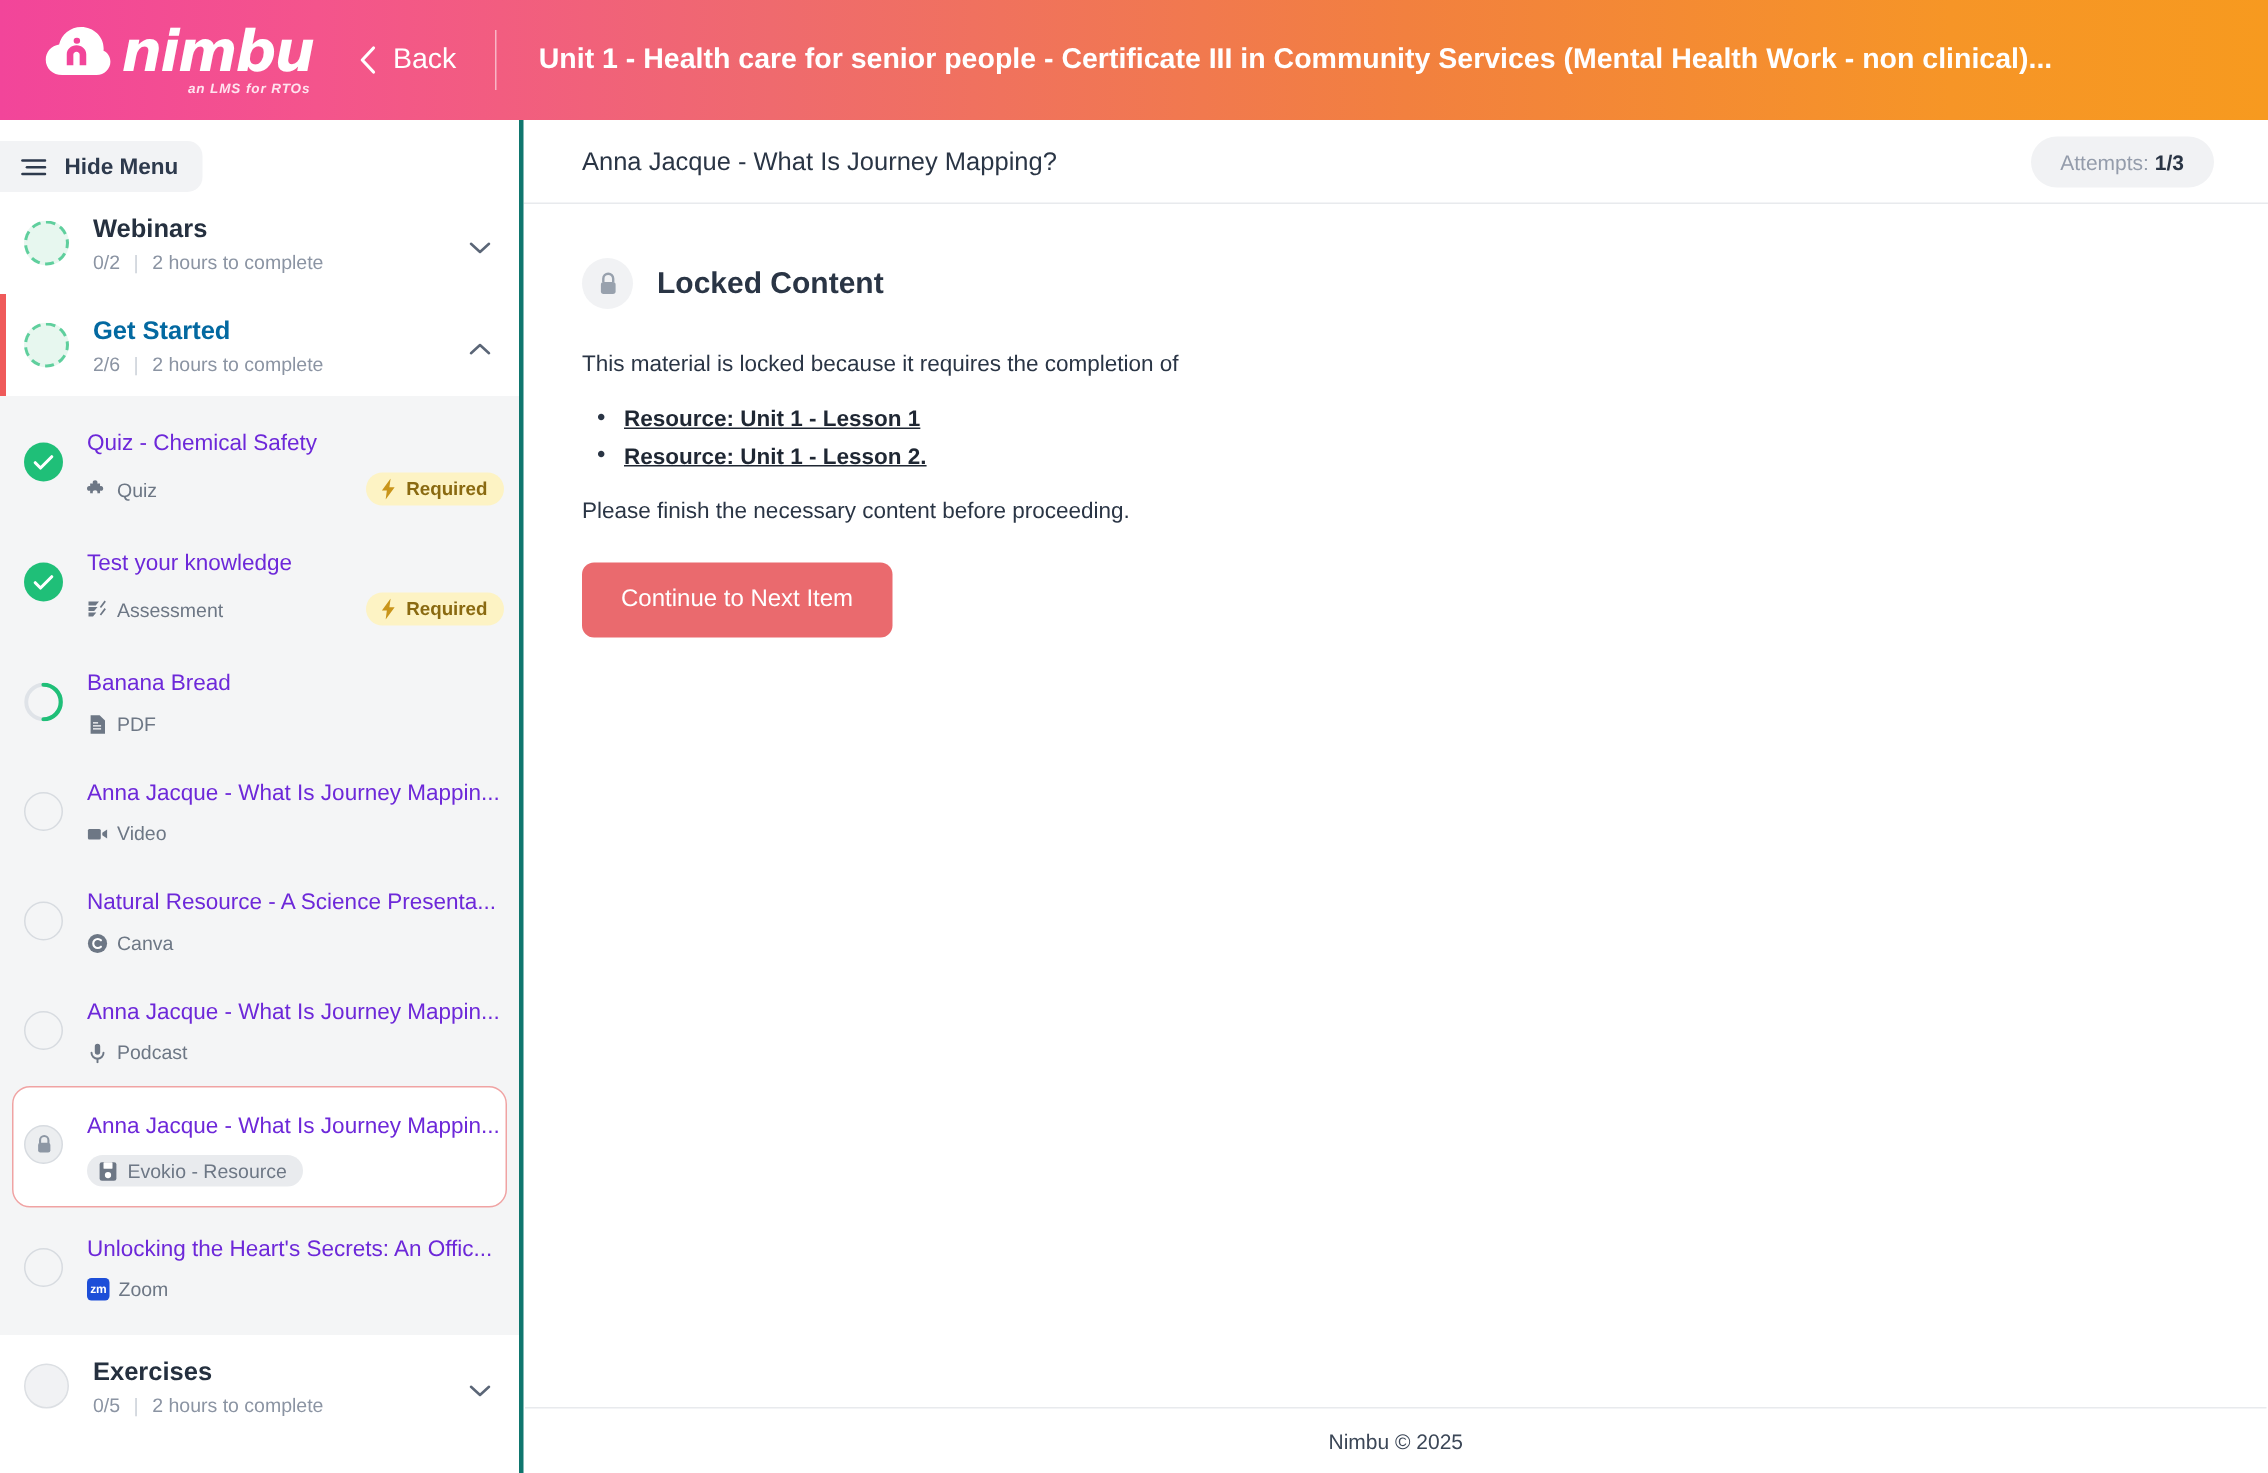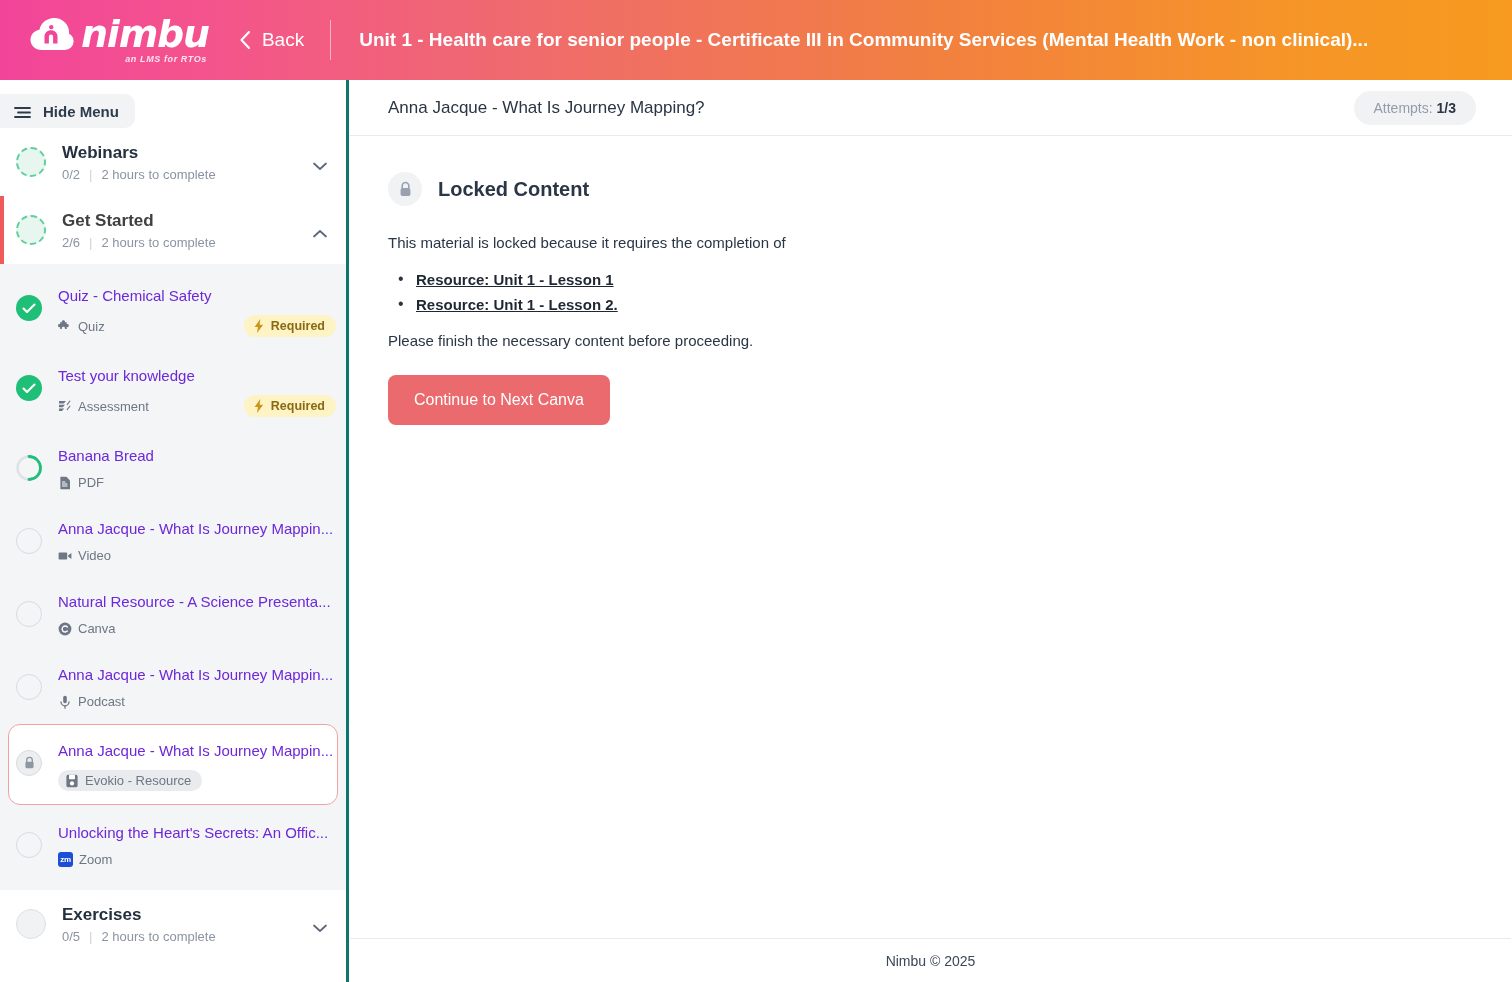--- a/index.html
+++ b/index.html
@@ -101,21 +101,21 @@
   }
   .sec-circle {
     width: 30px; height: 30px; border-radius: 50%;
     flex: 0 0 30px;
     margin-right: 16px;
   }
   .sec-circle.dashed { background: #e7f7ef; border: 2px dashed #5fcf9d; }
   .sec-circle.plain  { background: #f1f2f4; border: 1px solid #dcdfe3; }
   .sec-text { flex: 1 1 auto; min-width: 0; }
   .sec-title { font-size: 17px; font-weight: 700; color: #25303f; line-height: 22px; }
-  .sec-title.hl { color: #404040; text-align: right; }
+  .sec-title.hl { color: #0369a1; text-align: right; }
   .sec-meta { font-size: 13px; color: #8b94a3; margin-top: 3px; display: flex; align-items: center; gap: 9px; }
   .sec-meta .bar { color: #cdd2da; }
   .chev { width: 16px; height: 10px; flex: 0 0 16px; }
 
   .items { background: #f4f5f6; padding: 6px 0 10px 0; }
   .item {
     display: flex; align-items: flex-start;
     padding: 13px 10px 13px 16px;
     cursor: pointer;
     position: relative;
@@ -523,19 +523,19 @@
 
       <div class="locked-desc">This material is locked because it requires the completion of</div>
 
       <ul class="req-list">
         <li><a>Resource: Unit 1 - Lesson 1</a></li>
         <li><a>Resource: Unit 1 - Lesson 2.</a></li>
       </ul>
 
       <div class="finish-note">Please finish the necessary content before proceeding.</div>
 
-      <button class="cta">Continue to Next Canva</button>
+      <button class="cta">Continue to Next Item</button>
     </div>
 
     <div class="footer">Nimbu © 2025</div>
   </div>
 
 </div>
 
 </body></html>

